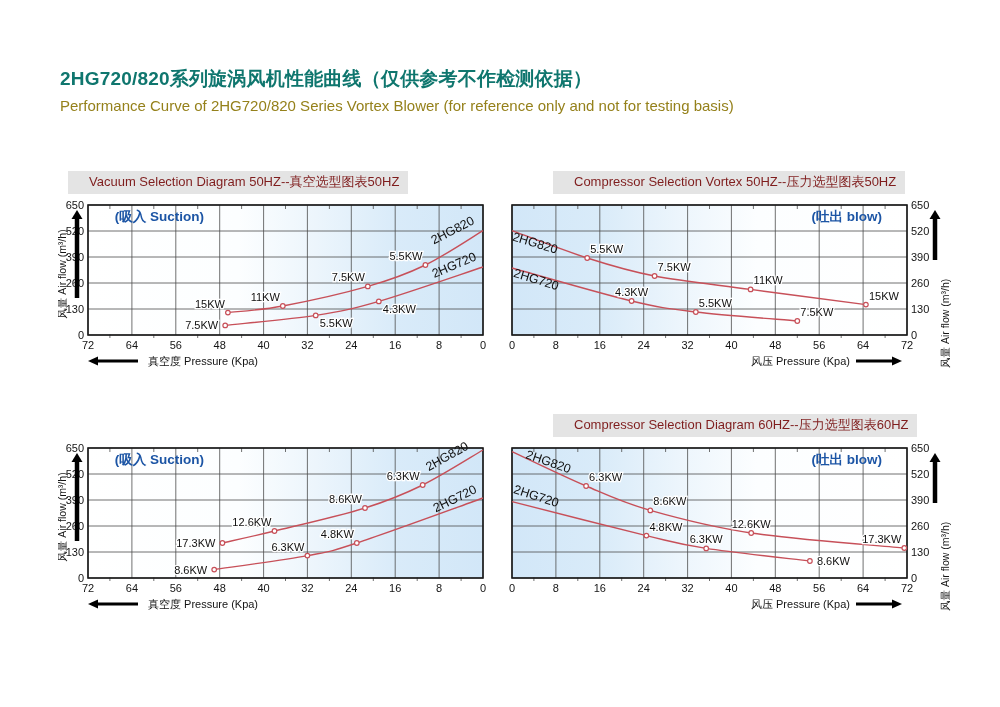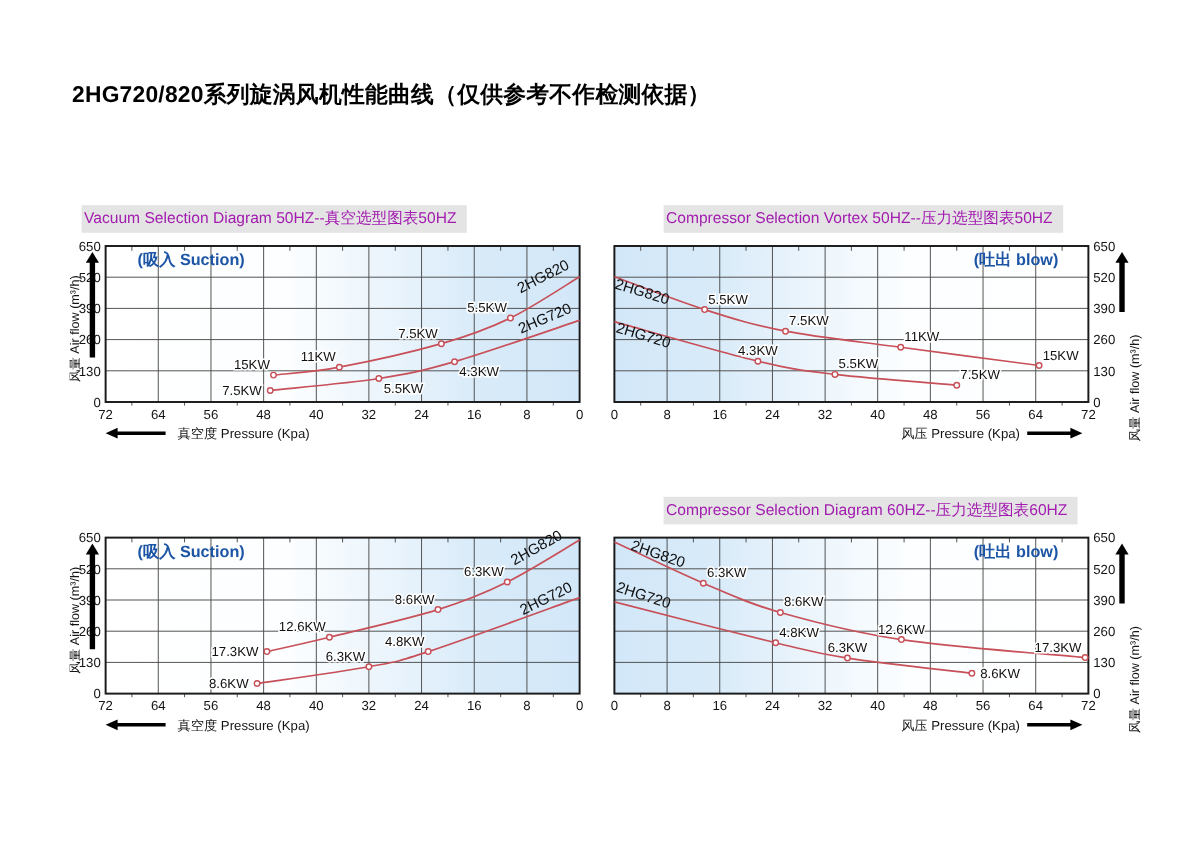--- a/index.html
+++ b/index.html
@@ -2,31 +2,32 @@
 <html><head>
 <meta charset="utf-8">
 <style>
   * { margin:0; padding:0; box-sizing:border-box; }
   html,body { background:#ffffff; }
   body { font-family:"Liberation Sans","DejaVu Sans",sans-serif; }
   .page { position:relative; width:1000px; height:707px; background:#ffffff; overflow:hidden; }
   .titles { position:absolute; left:60px; top:66px; }
   .title-zh { font-size:19px; font-weight:600; color:#1a6480; letter-spacing:0.2px; }
   .title-en { font-size:15px; font-weight:400; color:#95811b; margin-top:5px; }
-  .chart-header { position:absolute; display:inline-block; background:#e4e4e4; color:#a21caf;
-                  font-size:13px; padding:2px 9px 3px 2px; white-space:nowrap; }
+  .chart-header { position:absolute; display:inline-block; background:#e4e4e4; color:#7f1d1d;
+                  font-size:13px; padding:2px 9px 3px 21px; white-space:nowrap; }
   .chart-canvas { position:absolute; }
 </style>
 </head>
 <body>
 
 <div class="page">
 
   <div class="titles">
-    <div class="title-zh" style="color: #000000;">2HG720/820系列旋涡风机性能曲线（仅供参考不作检测依据）</div>
+    <div class="title-zh" style="color: #0f766e;">2HG720/820系列旋涡风机性能曲线（仅供参考不作检测依据）</div>
+    <div class="title-en" style="color: rgb(149, 129, 27);">Performance Curve of 2HG720/820 Series Vortex Blower (for reference only and not for testing basis)</div>
   </div>
 
   <div class="chart-header" style="left: 68px; top: 171px; background: rgb(228, 228, 228);">Vacuum Selection Diagram 50HZ--真空选型图表50HZ</div>
   <div class="chart-header" style="left: 553px; top: 171px; background: rgb(228, 228, 228);">Compressor Selection Vortex 50HZ--压力选型图表50HZ</div>
   <div class="chart-header" style="left: 553px; top: 414px; background: rgb(228, 228, 228);">Compressor Selection Diagram 60HZ--压力选型图表60HZ</div>
 
   <div class="chart-canvas" id="chart-0" style="left:58px;top:198px;"><svg width="440" height="178" viewBox="0 0 440 178" style="font-family:'Liberation Sans','DejaVu Sans',sans-serif;">
         <defs>
           <linearGradient id="grad0" x1="0" y1="0" x2="1" y2="0">
             <stop offset="0" stop-color="#ffffff"></stop>

